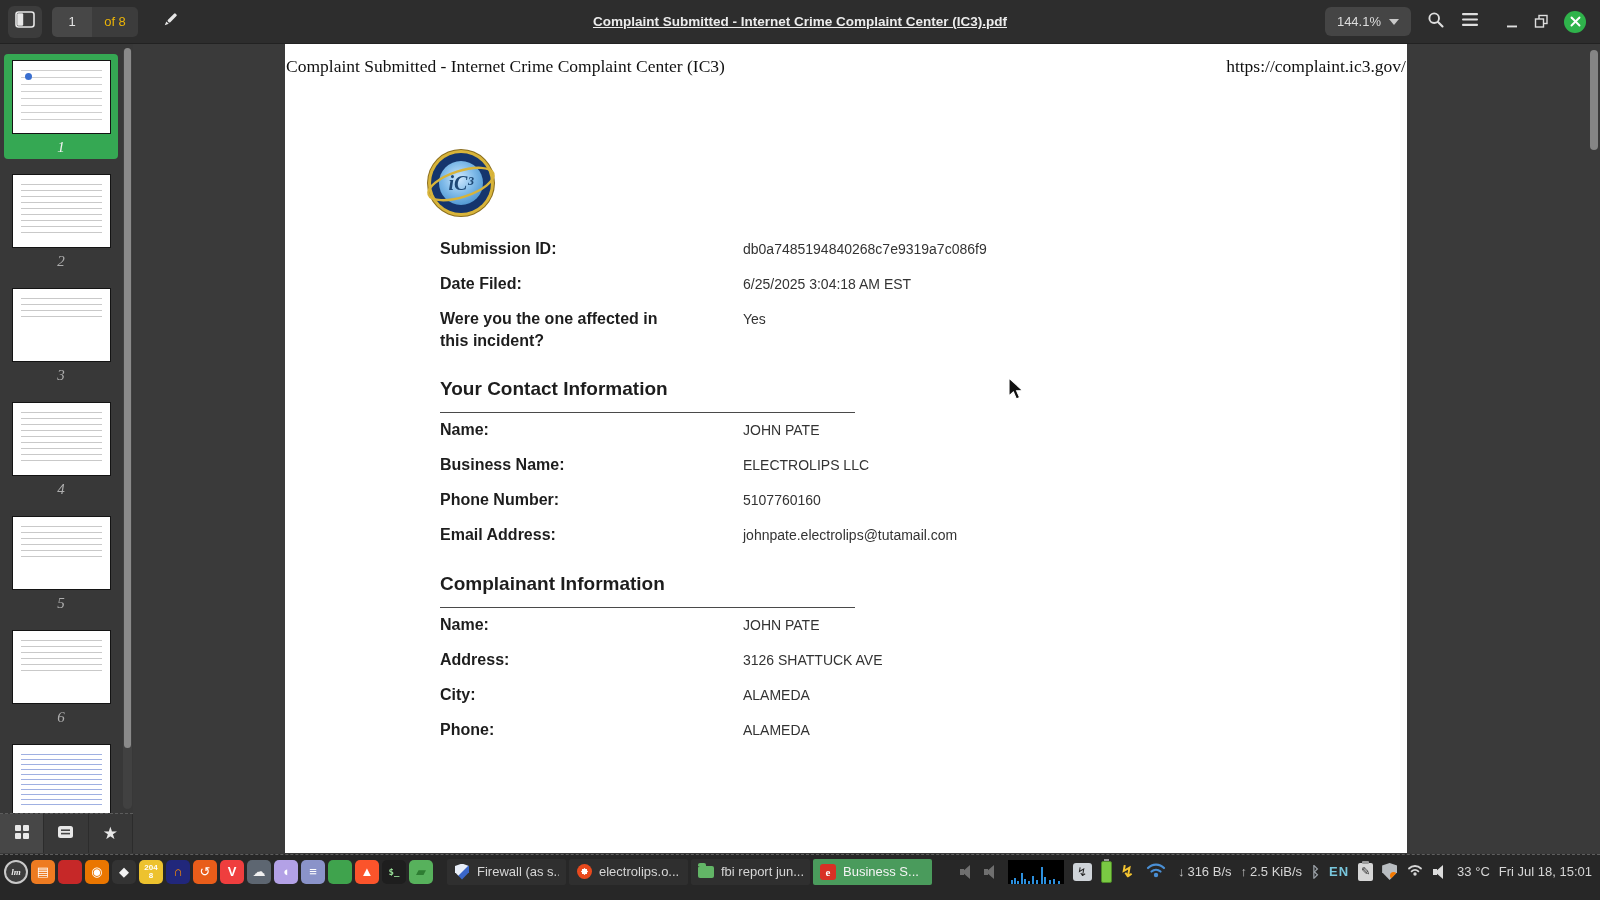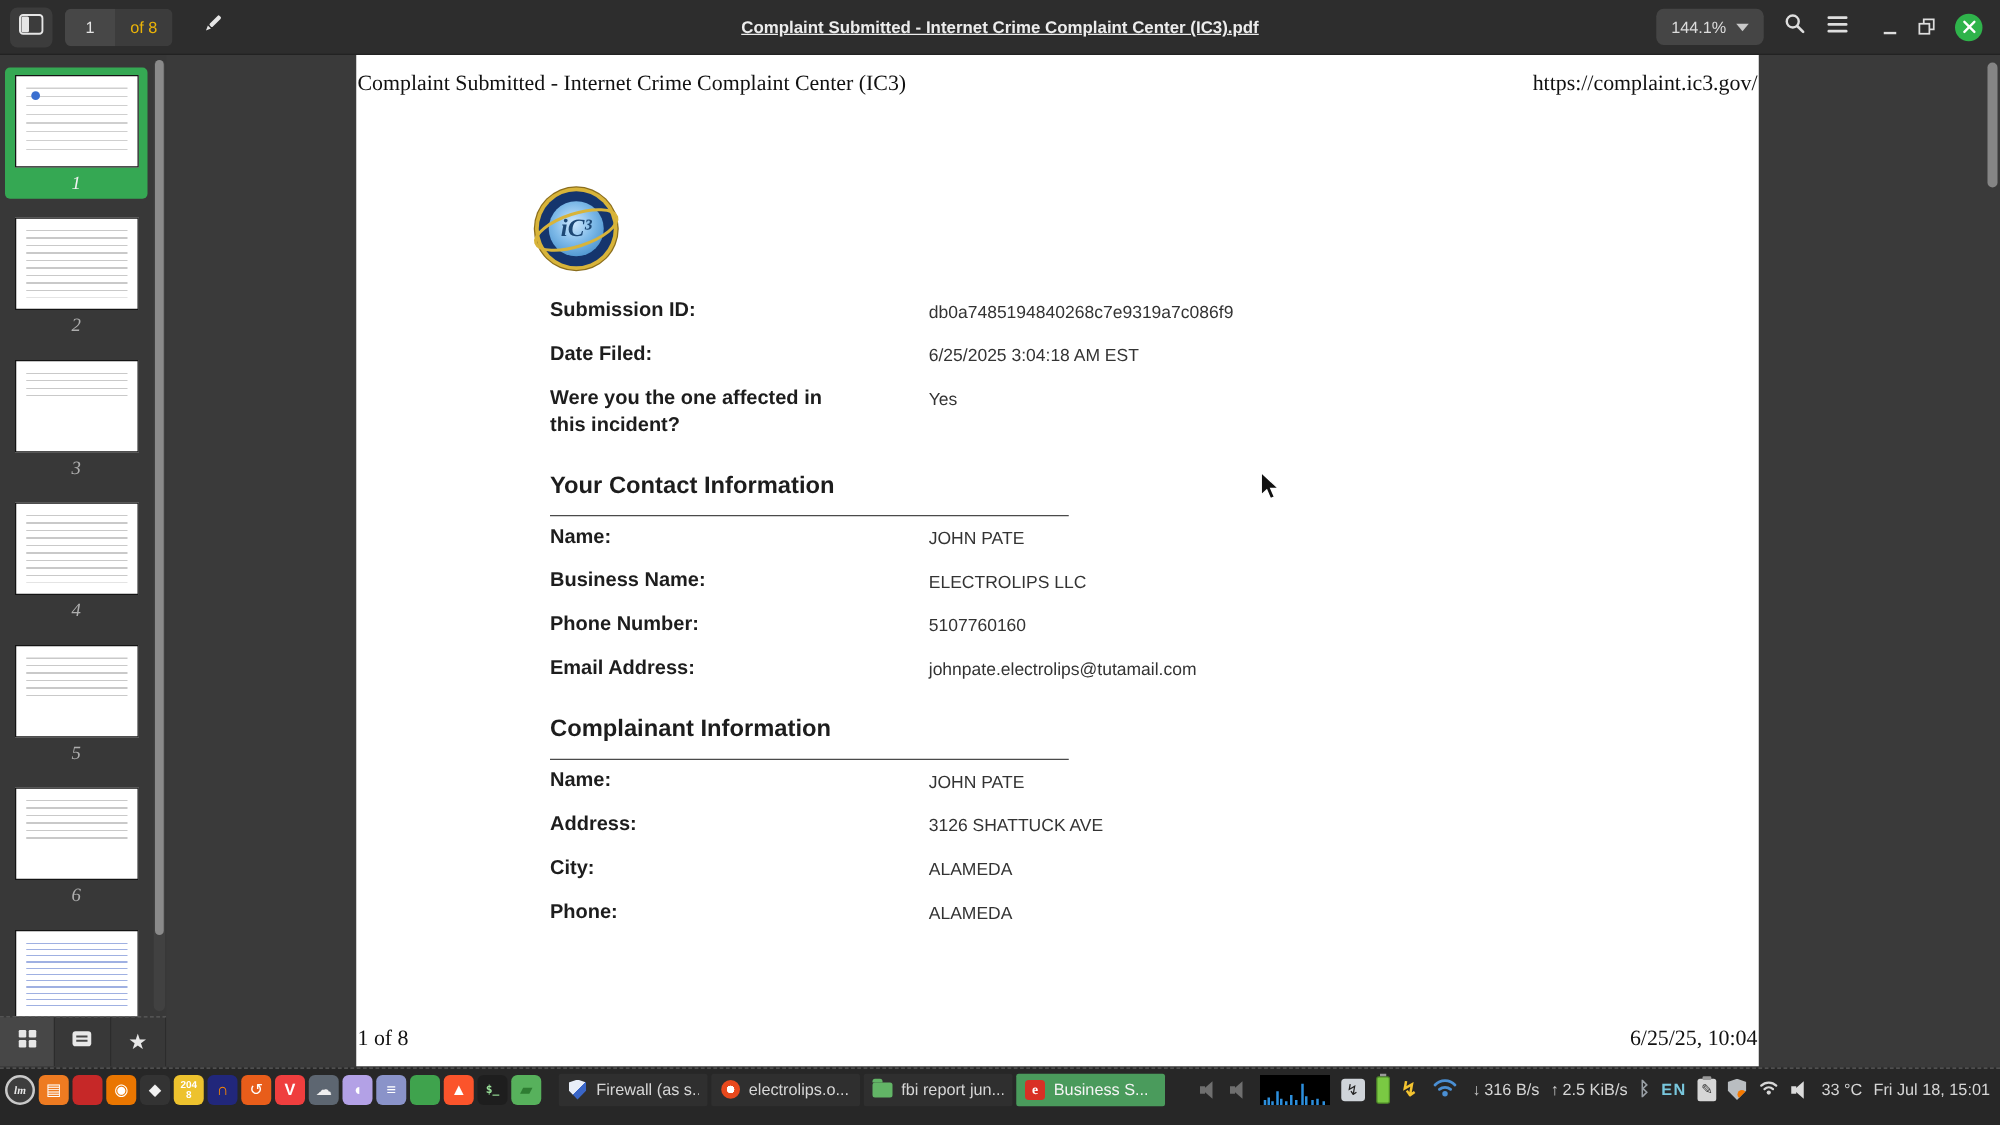--- a/index.html
+++ b/index.html
@@ -352,24 +352,20 @@
       </div>
       <div class="row" style="top:640px;">
         <span class="lbl">City:</span>
         <span class="val">ALAMEDA</span>
       </div>
       <div class="row" style="top:675px;">
         <span class="lbl">Phone:</span>
         <span class="val">ALAMEDA</span>
       </div>
 
-      <div class="page-foot">
-        <span>1 of 8</span>
-        <span>6/25/25, 10:04</span>
-      </div>
     </div>
     <div class="main-scroll"></div>
   </div>
 
   <div class="cursor" style="left:1008px; top:377px;">
     <svg width="18" height="24" viewBox="0 0 18 24">
       <path d="M1 1 L1 19 L5.4 14.9 L8.4 22 L11.6 20.6 L8.6 13.8 L14.6 13.6 Z" fill="#111111" stroke="#ffffff" stroke-width="1.1"></path>
     </svg>
   </div>
 

